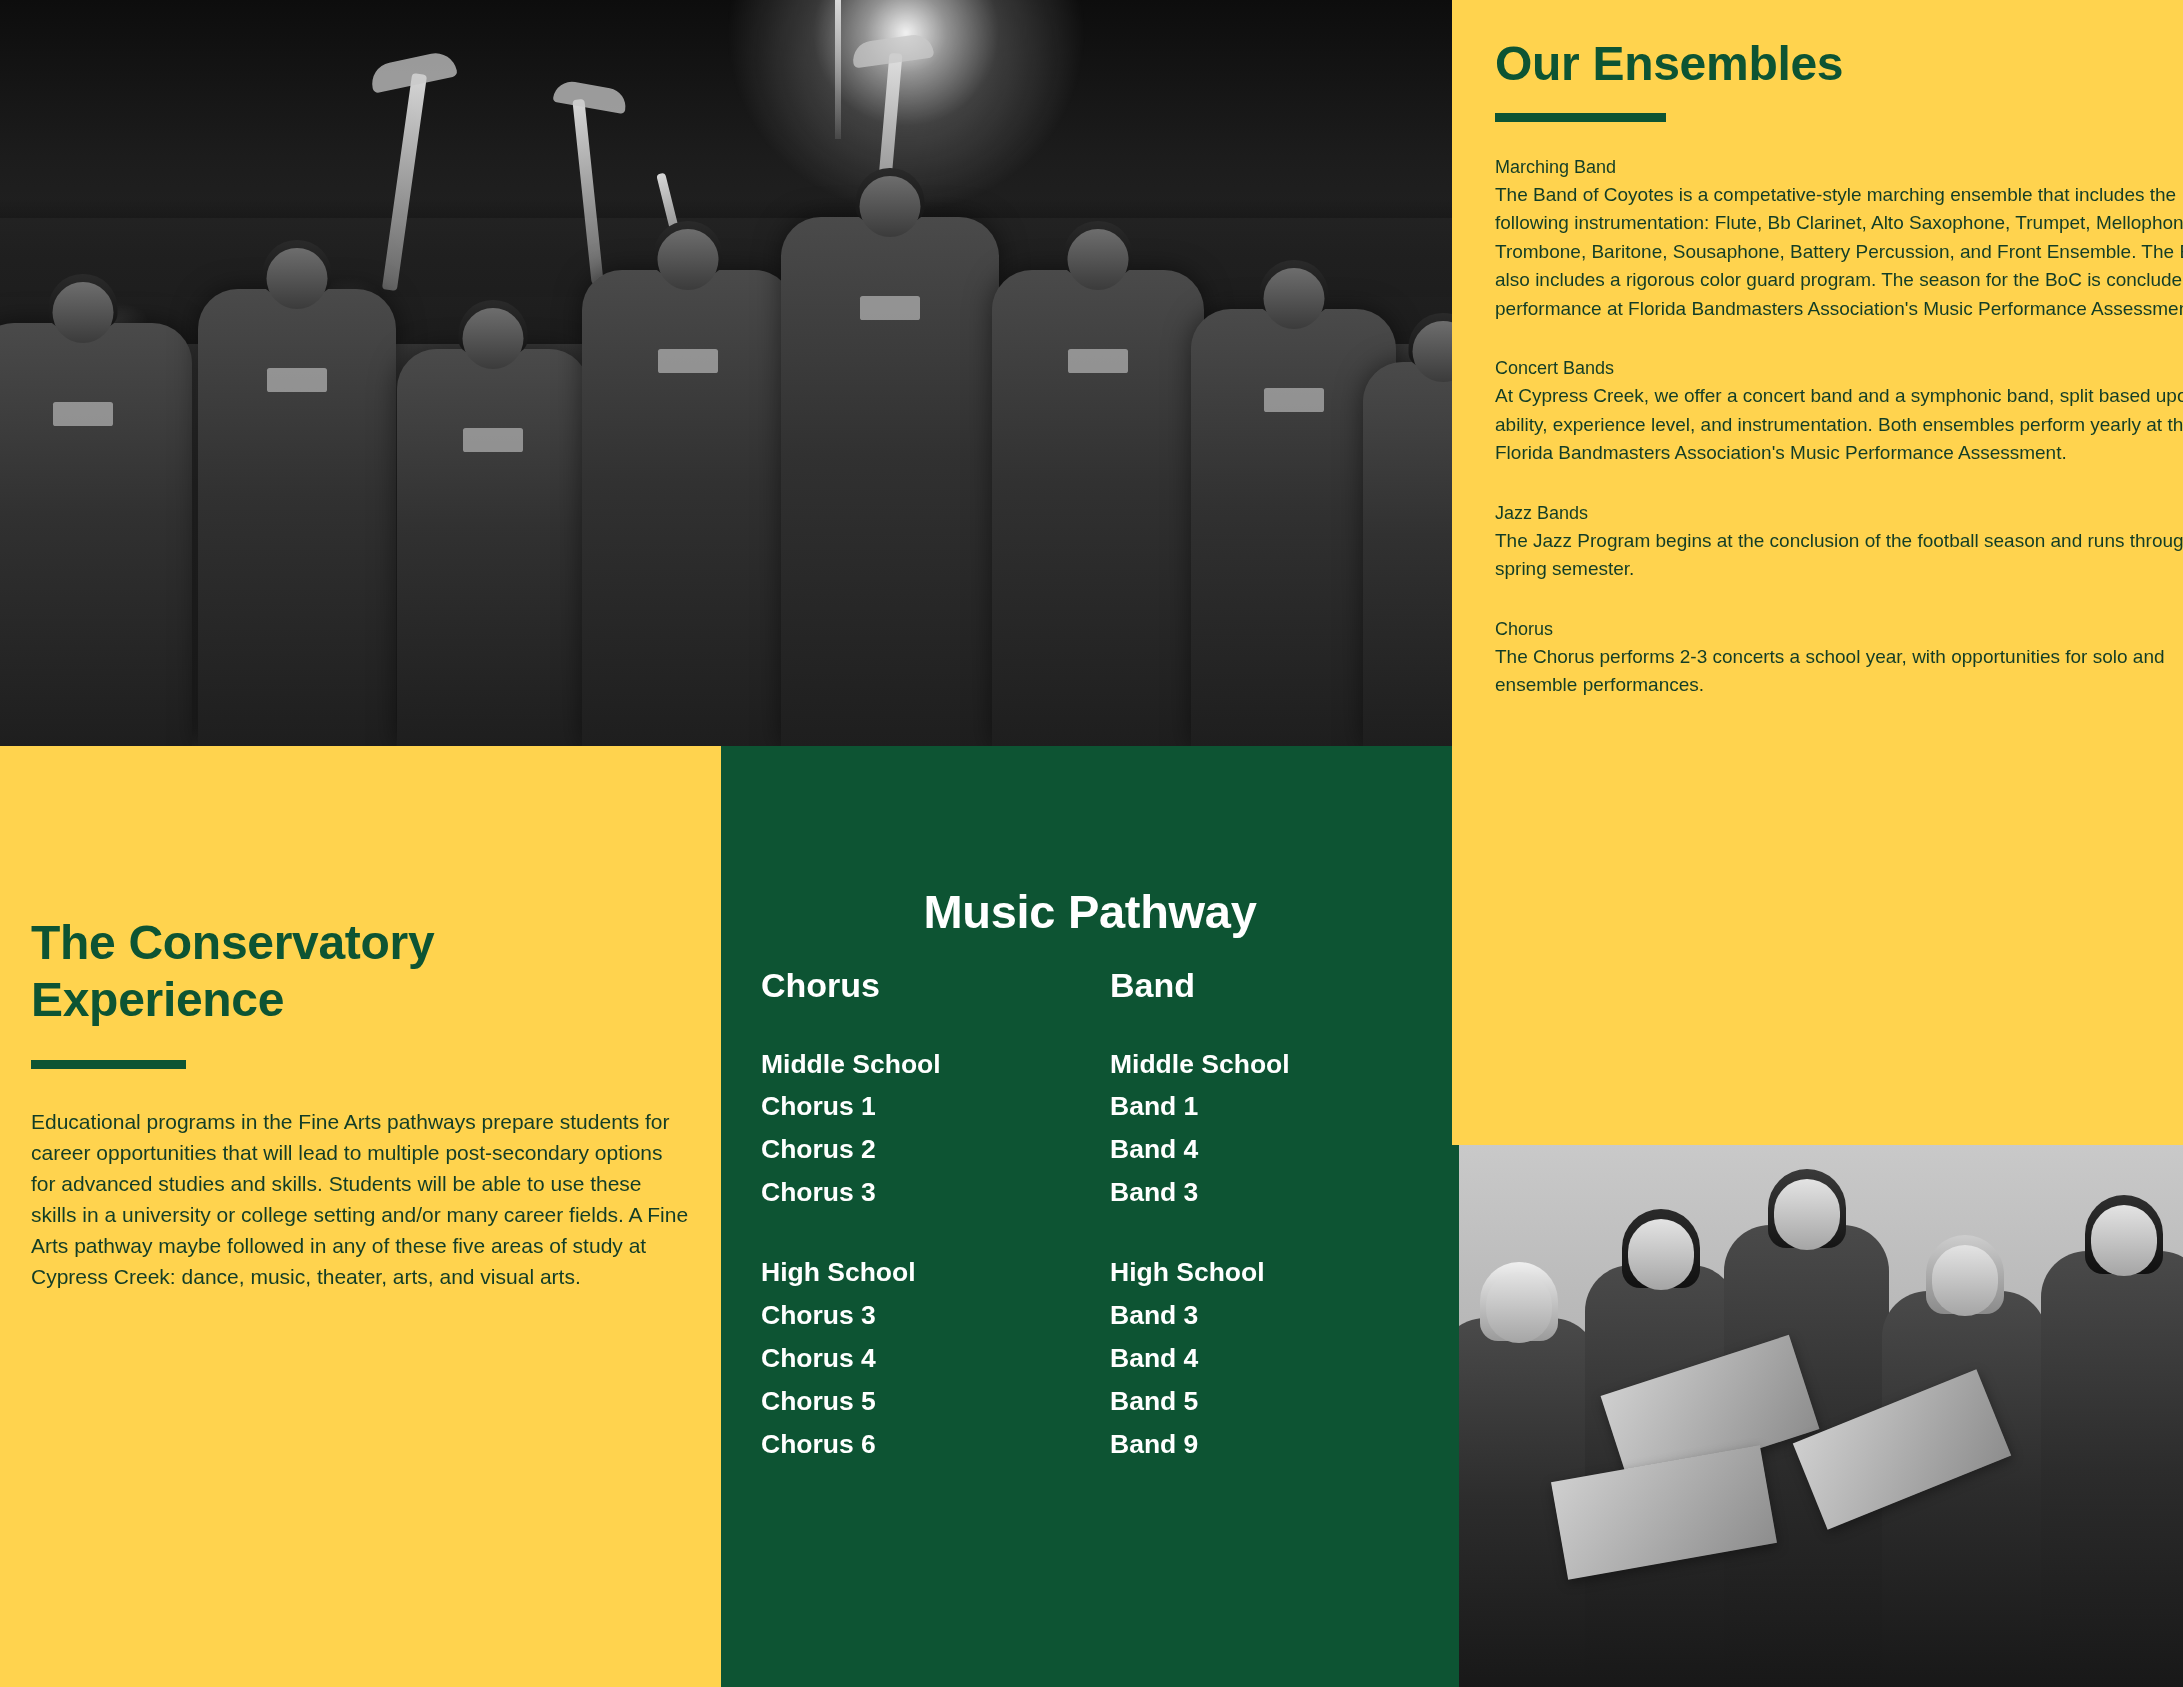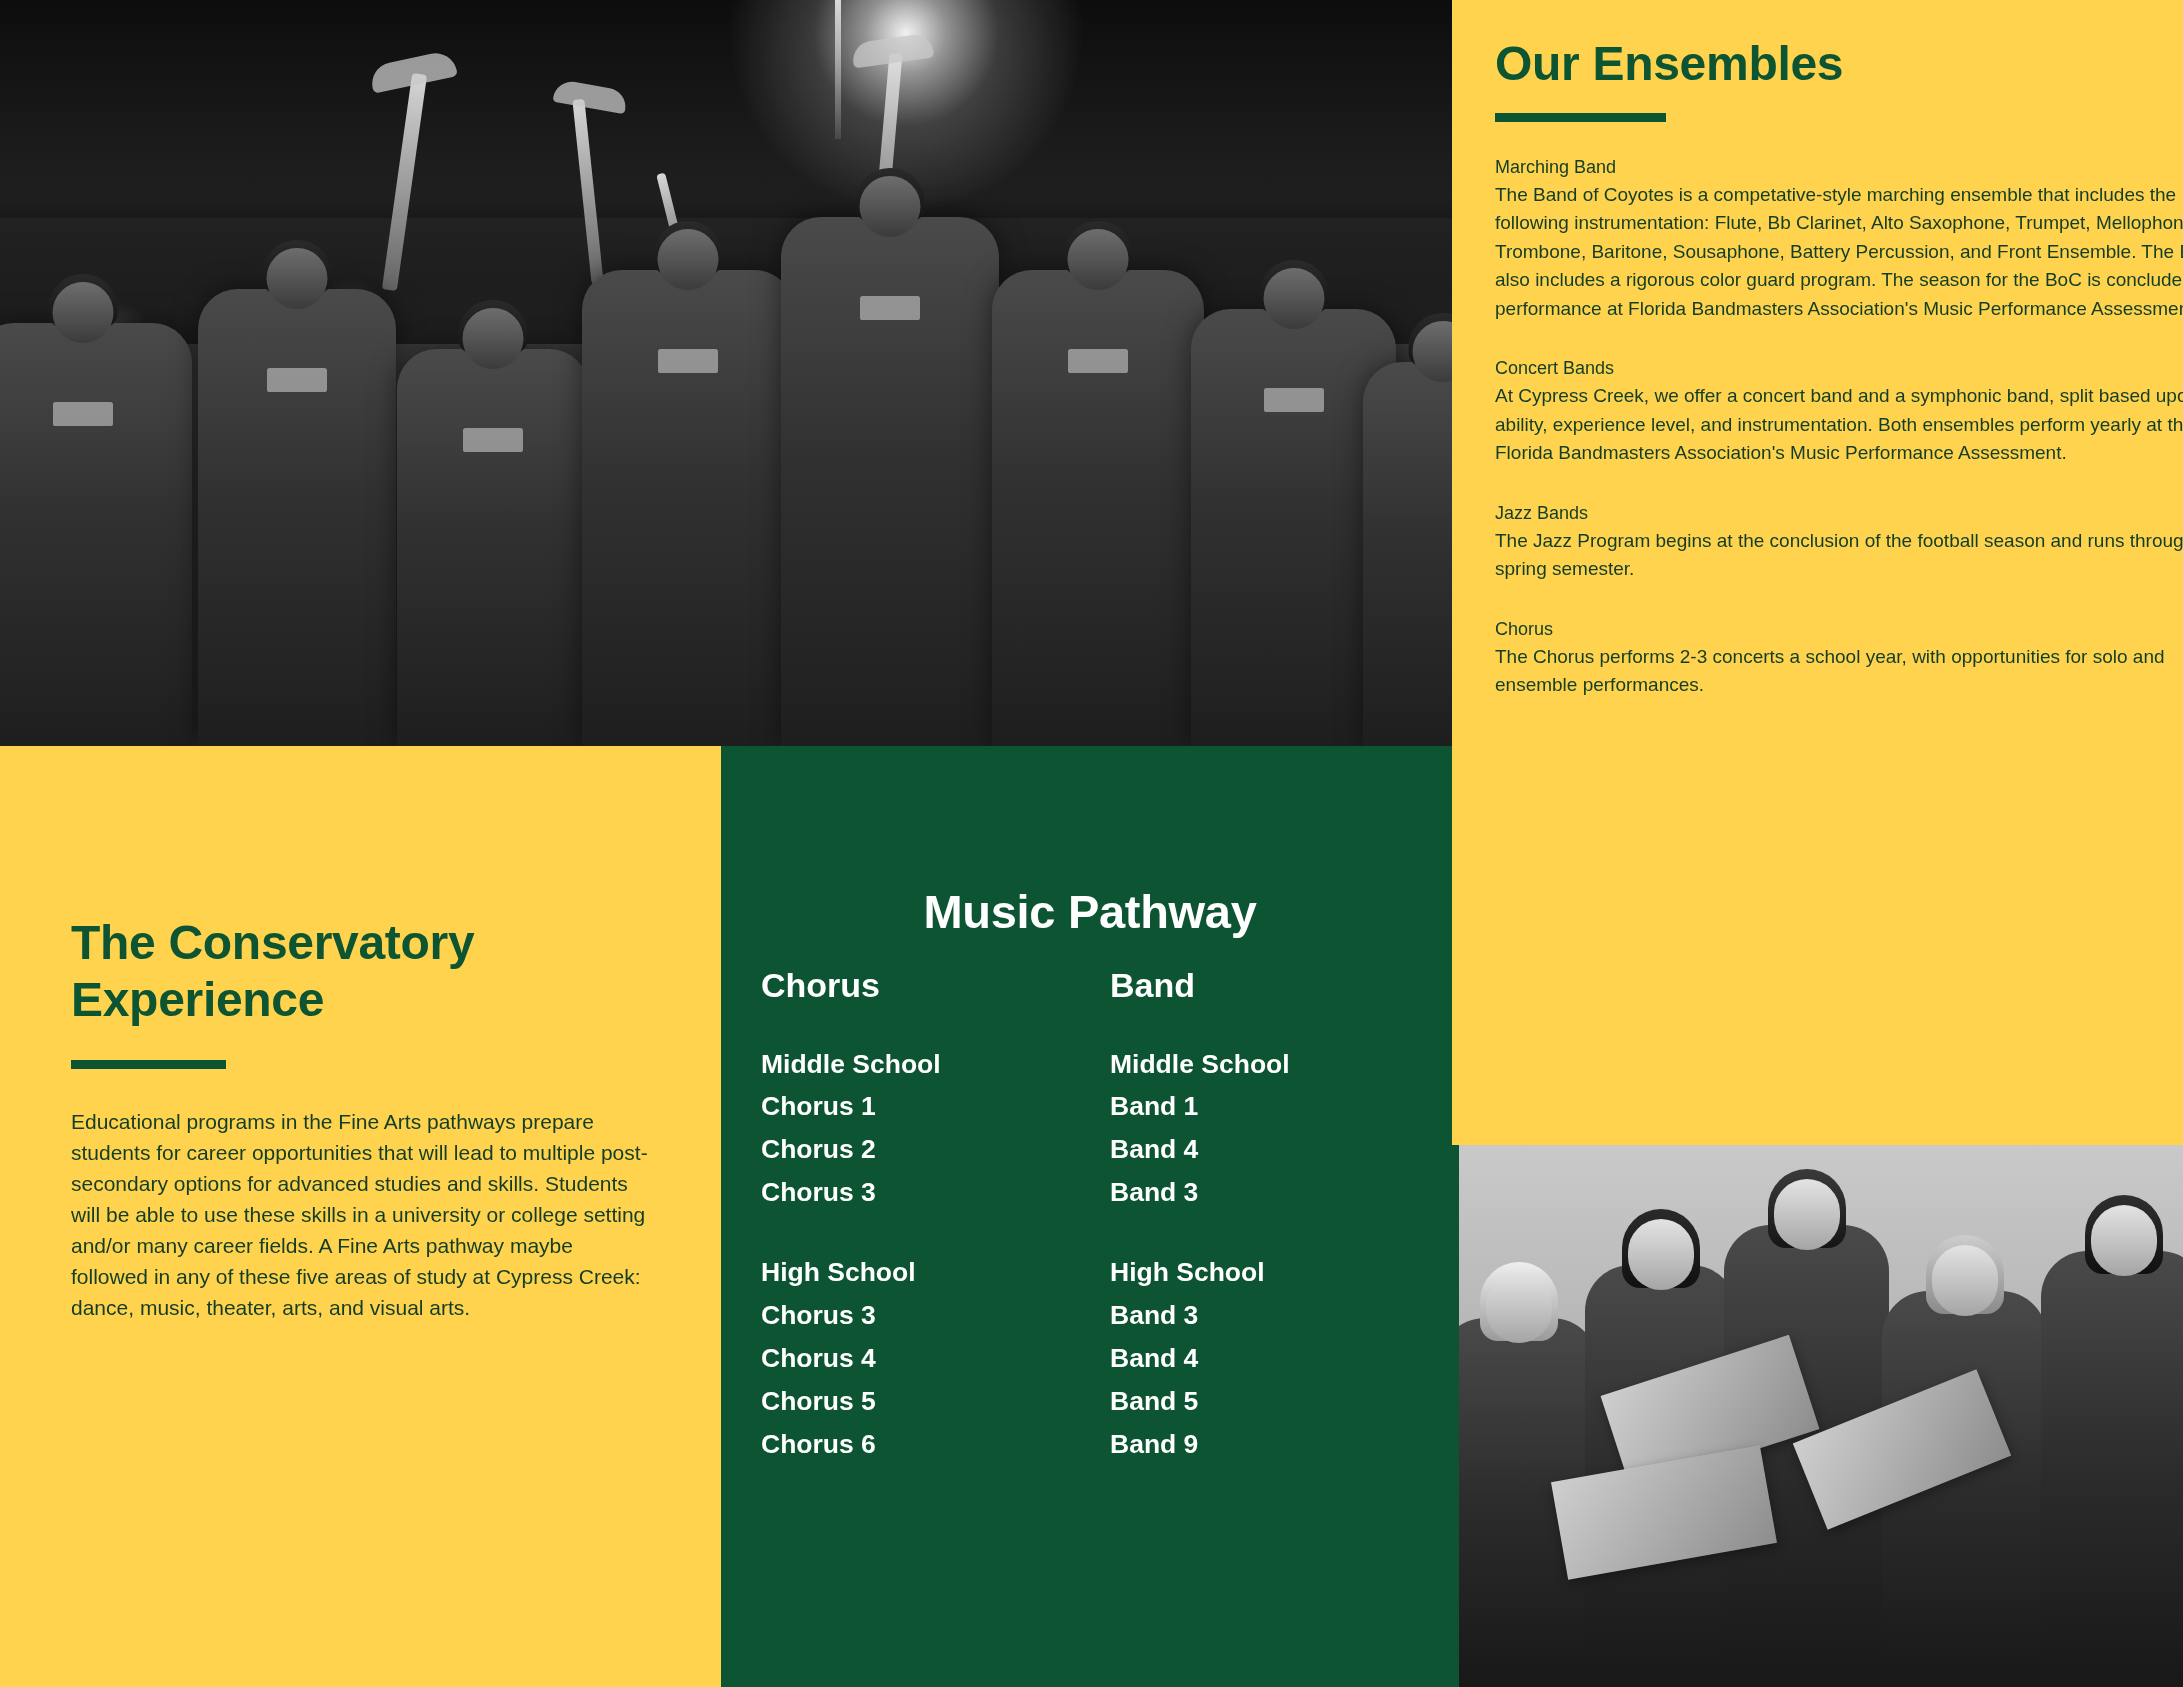--- a/index.html
+++ b/index.html
@@ -114,21 +114,21 @@
 
   
   .conservatory {
     position: absolute;
     left: 0;
     top: 746px;
     width: 721px;
     height: 941px;
     background: #ffd34e;
     box-sizing: border-box;
-    padding: 0 71px;
+    padding: 0 31px;
   }
   .conservatory h1 {
     margin: 0;
     padding-top: 169px;
     font-size: 48px;
     line-height: 1.18;
     color: #0d5433;
     font-weight: bold;
     letter-spacing: -0.3px;
   }

